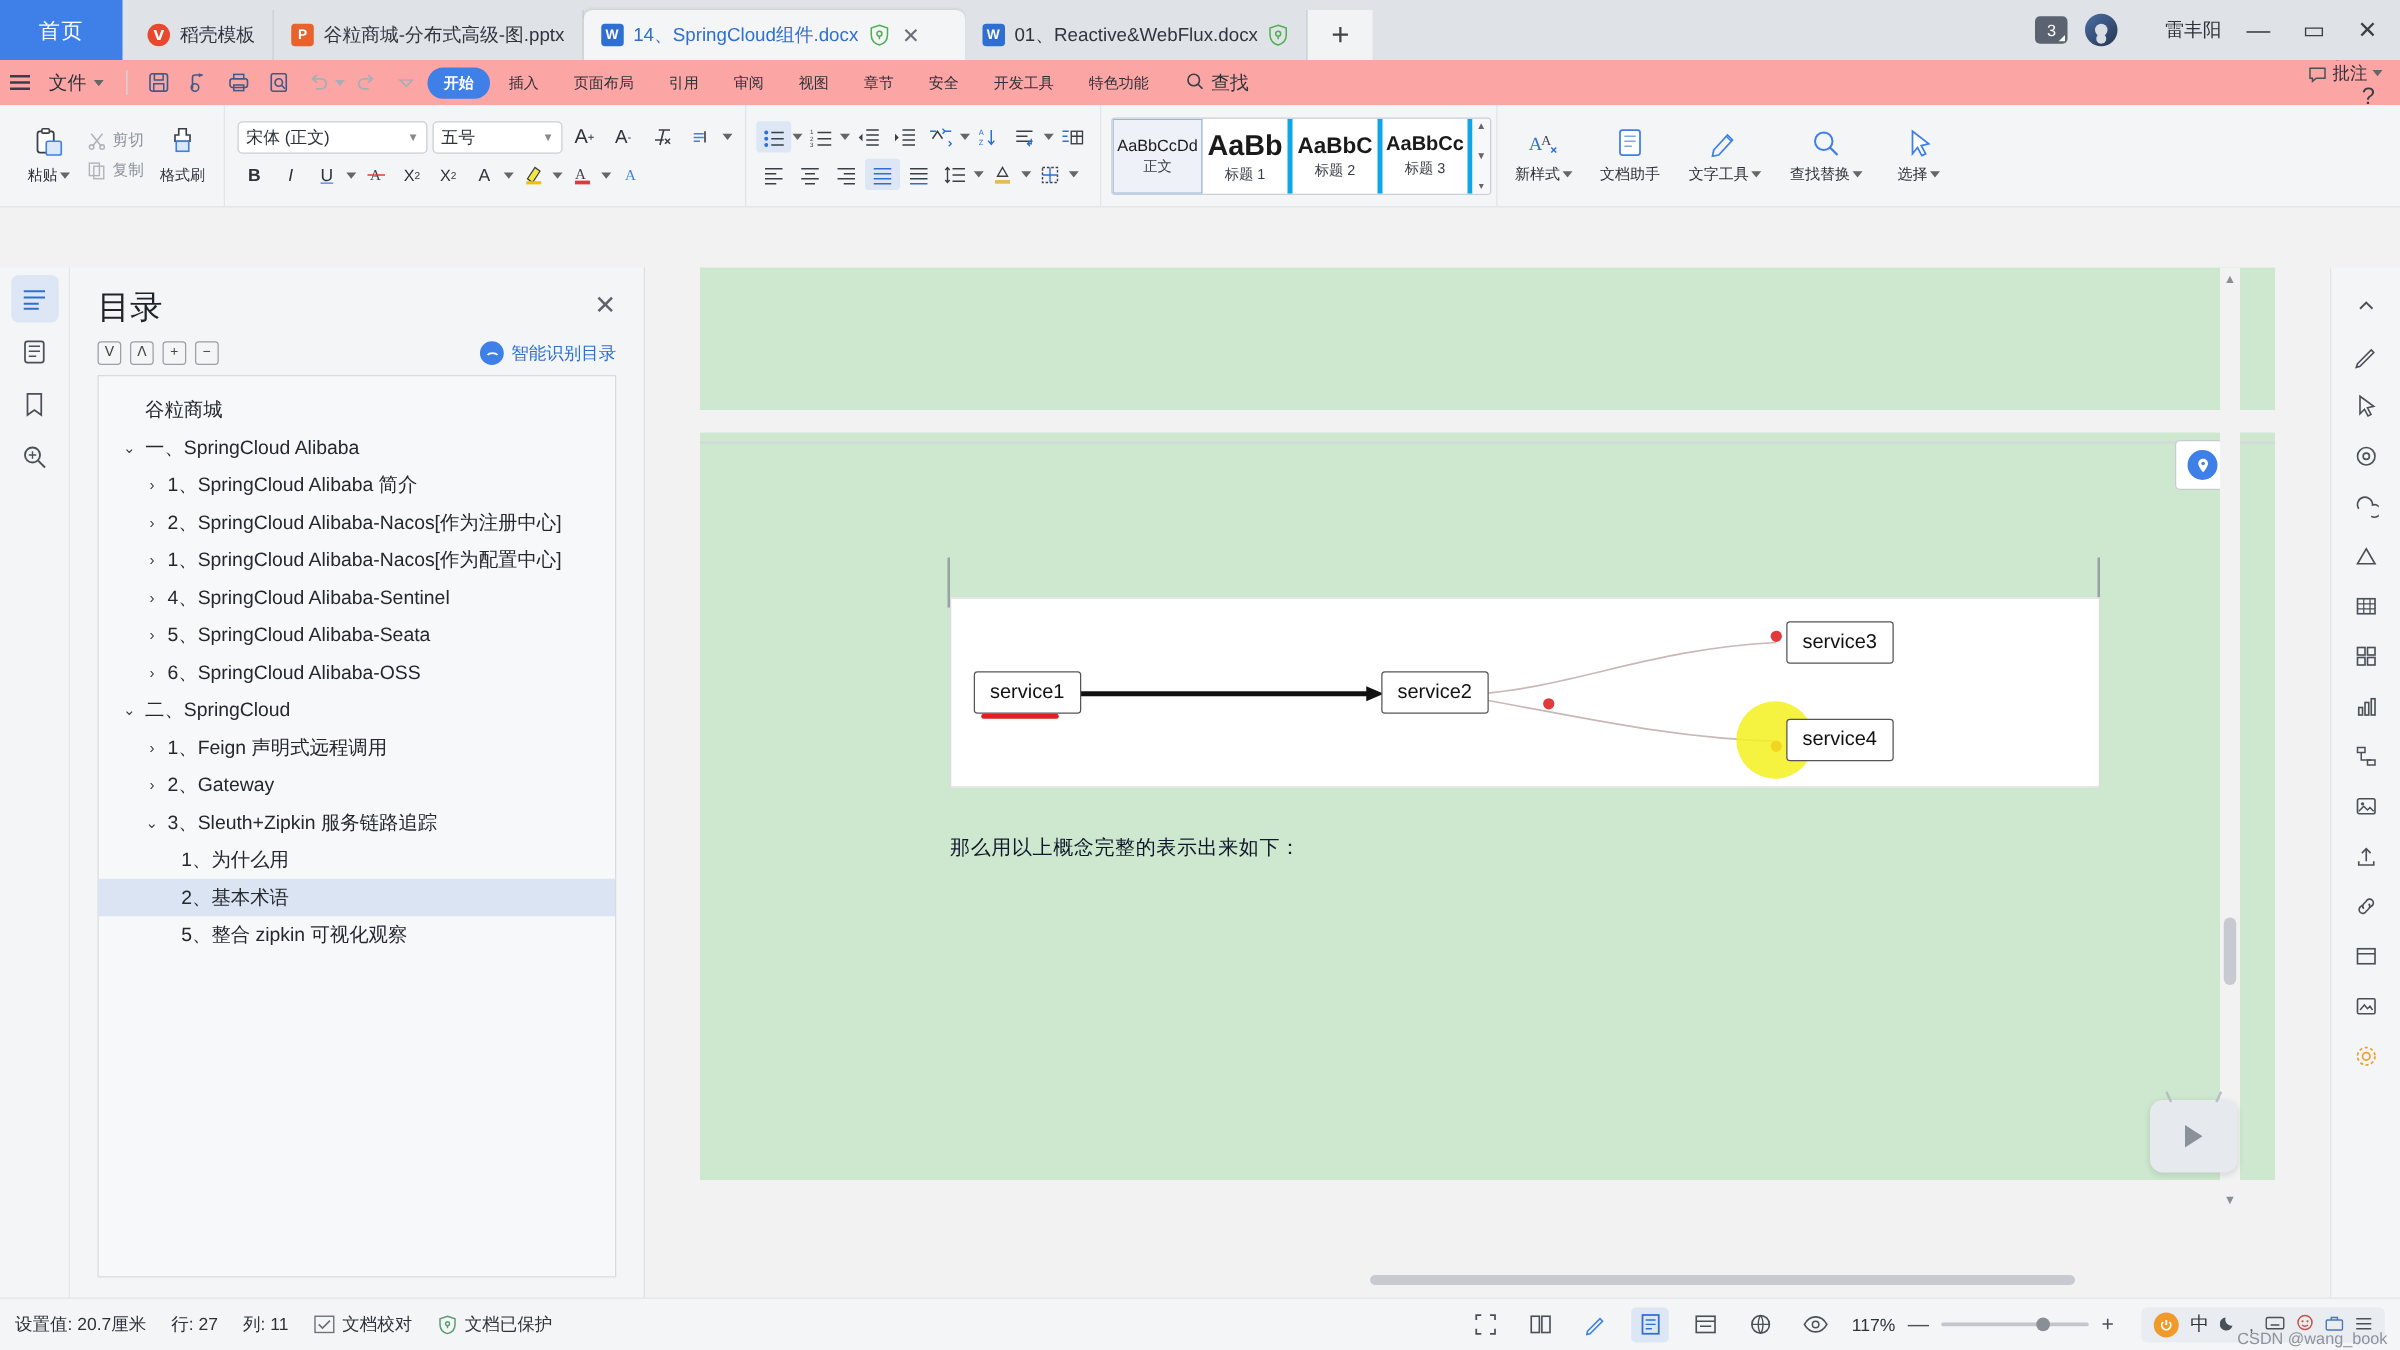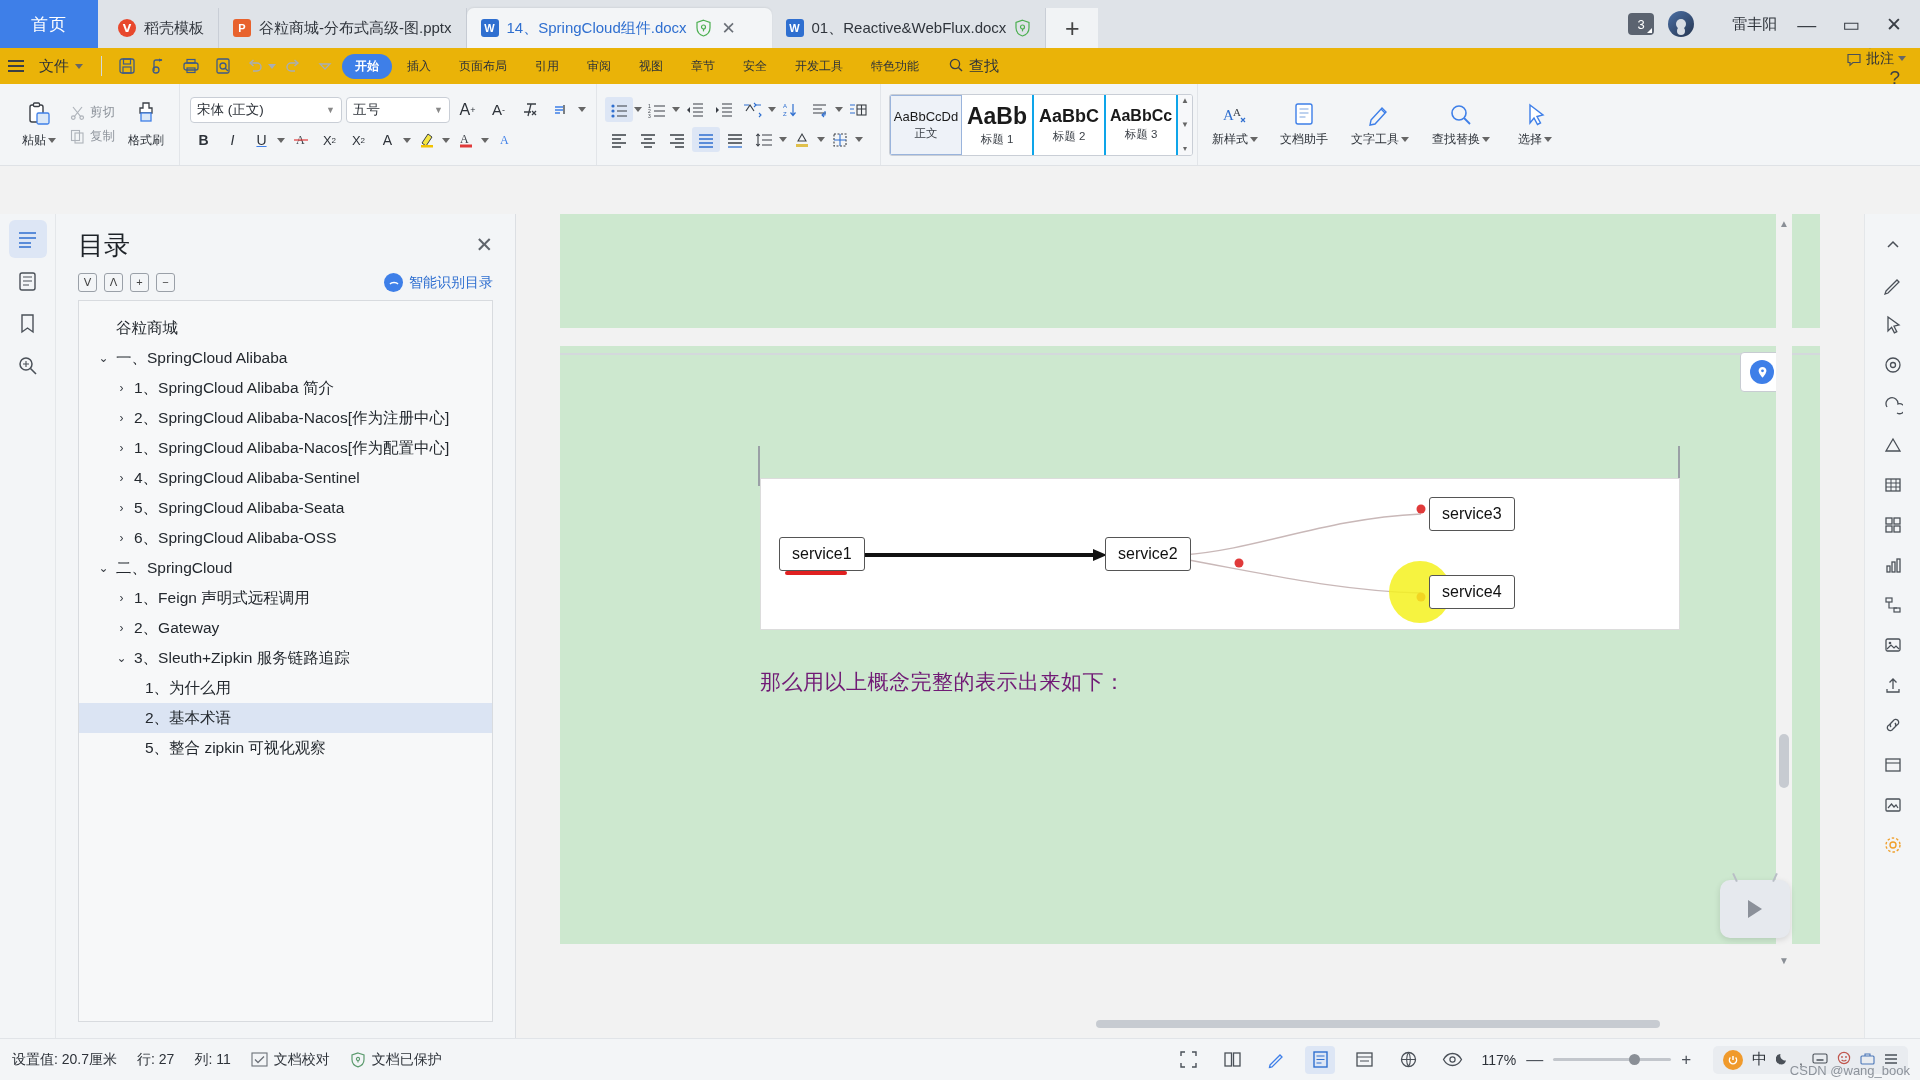--- a/index.html
+++ b/index.html
@@ -78,21 +78,21 @@
   }
   .avatar::after {
     content: ""; width: 10px; height: 10px; border-radius: 50%;
     background: #d8dde4; box-shadow: 0 7px 0 -1px #d8dde4;
   }
   .username { font-size: 15px; color: #2d3239; margin-left: 24px; }
   .wbtn { font-size: 19px; color: #3a3f46; padding: 0 6px; cursor: pointer; line-height: 1; }
 
   
   .menurow {
-    height: 36px; background: #eab308;
+    height: 36px; background: #fca5a5;
     display: flex; align-items: center; gap: 2px; padding: 0 8px;
     font-size: 15px; color: #2d3239;
   }
   .hamburger { display: inline-flex; flex-direction: column; gap: 3px; margin-right: 5px; }
   .hamburger i { display: block; width: 16px; height: 2px; background: #3a3f46; }
   .menu-file { display: flex; align-items: center; gap: 6px; padding: 0 8px; cursor: pointer; }
   .caret { width: 0; height: 0; border-left: 4px solid transparent; border-right: 4px solid transparent; border-top: 5px solid #666; }
   .vdiv { width: 1px; height: 20px; background: #d3d8de; margin: 0 8px; }
   .qicon {
     width: 30px; height: 28px; display: flex; align-items: center; justify-content: center;
@@ -146,21 +146,21 @@
     width: 28px; height: 25px; display: flex; align-items: center; justify-content: center;
     cursor: pointer; border-radius: 3px; color: #3a3f46;
   }
   .pbtn.on { background: #dde6f5; }
   .stylegal {
     display: flex; align-items: stretch; border: 1px solid #c9ced6; border-radius: 3px;
     height: 62px; background: #fff; margin-left: 4px; overflow: hidden;
   }
   .stylecell {
     width: 72px; display: flex; flex-direction: column; align-items: center;
-    justify-content: center; gap: 2px; cursor: pointer; border-right: 2px solid #0ea5e9;
+    justify-content: center; gap: 2px; cursor: pointer; border-right: 4px solid #0ea5e9;
     padding: 0 2px;
   }
   .stylecell.sel { background: #eef2f8; border: 1px solid #9ab4dc; }
   .stylecell .sp { font-size: 13px; color: #1a1a1a; white-space: nowrap; }
   .stylecell .sp.h1 { font-size: 23px; font-weight: bold; }
   .stylecell .sp.h2 { font-size: 18px; font-weight: bold; }
   .stylecell .sp.h3 { font-size: 16px; font-weight: bold; }
   .stylecell .sn { font-size: 11.5px; color: #3a3f46; }
   .stylenav { width: 14px; display: flex; flex-direction: column; justify-content: space-between; padding: 2px 0; background: #f7f8fa; }
   .stylenav span { font-size: 8px; text-align: center; color: #666; cursor: pointer; line-height: 1; }
@@ -232,21 +232,21 @@
     font-size: 16px; color: #111; display: flex; align-items: center; justify-content: center;
     padding: 7px 12px;
   }
   .hl {
     position: absolute; width: 62px; height: 62px; border-radius: 50%;
     background: #f5f11e; opacity: .85;
   }
   .redunder { position: absolute; height: 4px; background: #e02020; border-radius: 2px; }
   .doctext {
     position: absolute; left: 200px; top: 322px;
-    font-size: 21px; color: #701a75; letter-spacing: .5px;
+    font-size: 16px; color: #0f172a; letter-spacing: .5px;
   }
   .pin {
     position: absolute; right: 36px; top: 6px; width: 44px; height: 40px;
     background: #fff; border: 1px solid #c8ccd2; border-radius: 4px;
     display: flex; align-items: center; justify-content: center; cursor: pointer;
   }
   .pin-inner { width: 24px; height: 24px; border-radius: 50%; background: #3e7fe8; display:flex;align-items:center;justify-content:center;}
 
   .scrollv {
     position: absolute; right: 72px; top: 0; bottom: 40px; width: 16px;

